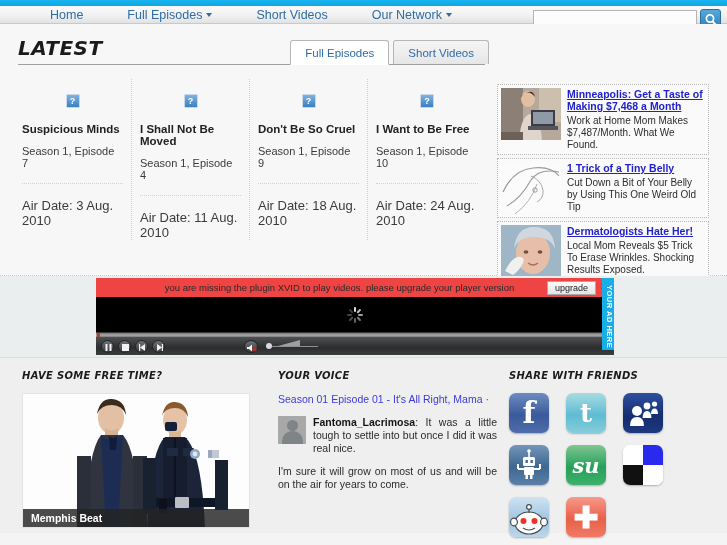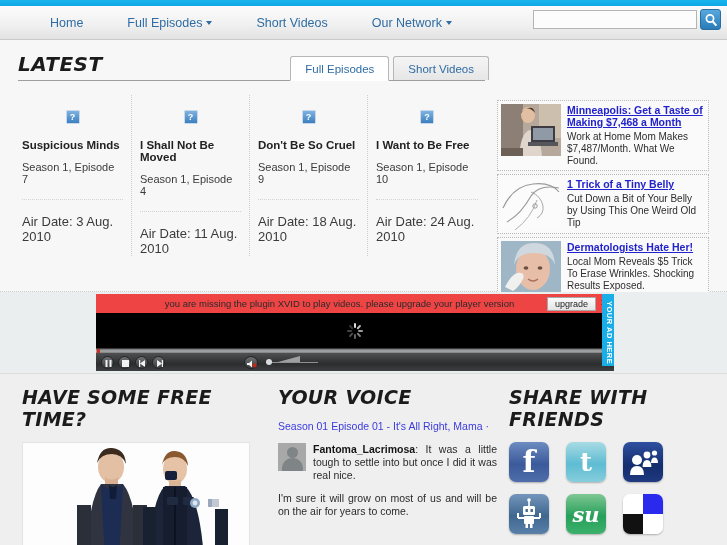--- a/index.html
+++ b/index.html
@@ -8,21 +8,21 @@
     font-family: "Liberation Sans", sans-serif;
     background: #f4f4f4;
     overflow: hidden;
   }
   
   .topstrip {
     height: 6px;
     background: linear-gradient(to bottom, #19b4ee 0%, #0fa7e4 100%);
   }
   .navbar {
-    height: 34px;
+    height: 18px;
     background: linear-gradient(to bottom, #fbfbfb 0%, #f1f1f1 55%, #e2e2e2 100%);
     border-bottom: 1px solid #c9c9c9;
     box-shadow: 0 1px 2px rgba(0,0,0,.10);
     display: flex;
     align-items: center;
     position: relative;
   }
   .nav-items { display: flex; align-items: center; padding-left: 28px; }
   .nav-item {
     font-size: 12.5px;
@@ -363,21 +363,21 @@
     padding: 12px 0 0 0;
     position: relative;
   }
   .col-free { width: 262px; padding-left: 22px; }
   .col-voice { width: 235px; padding-left: 16px; }
   .col-share { flex: 1; padding-left: 12px; }
   .sec-title {
     font-family: "DejaVu Sans", sans-serif;
     font-style: italic;
     font-weight: bold;
-    font-size: 19px;
+    font-size: 10px;
     color: #1b1b1b;
     letter-spacing: 0.3px;
     margin-bottom: 12px;
   }
   
   .promo {
     width: 228px; height: 135px;
     background: #fefefe;
     border: 1px solid #e3e3e3;
     position: relative;

